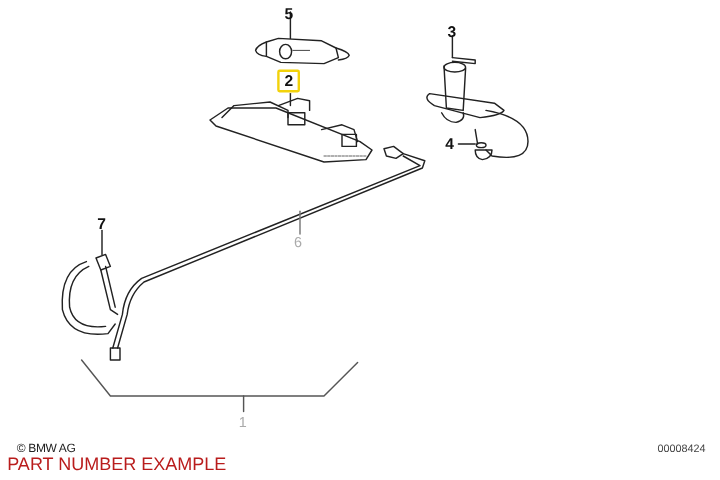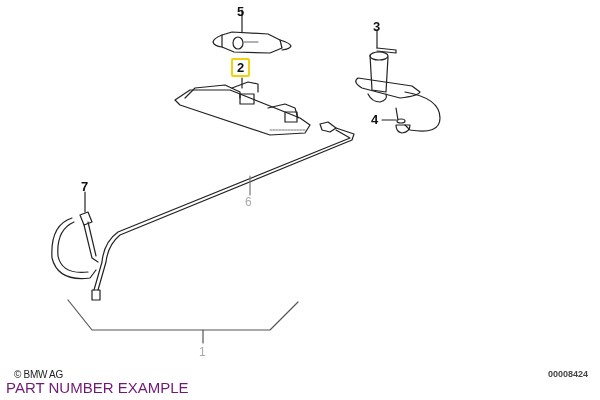--- a/index.html
+++ b/index.html
@@ -2,22 +2,22 @@
 <html><head>
   <meta charset="utf-8">
   <style>
     html, body { margin:0; padding:0; background:#ffffff; }
     body { width:600px; height:400px; position:relative; overflow:hidden; font-family:"Liberation Sans", sans-serif; }
     .diagram { position:absolute; left:0; top:0; width:600px; height:400px; }
     .callout { position:absolute; font-family:"Liberation Sans", sans-serif; font-weight:bold; font-size:13px; color:#111; line-height:1; }
     .callout.muted { color:#aaa; font-weight:normal; font-size:12px; }
     .callout.hl { border:2.5px solid #f2d20a; border-radius:2px; padding:1px 4px; background:#fff; }
     .copyright { position:absolute; left:14px; top:369px; font-size:10px; font-weight:normal; color:#222; letter-spacing:-0.3px; }
-    .caption { position:absolute; left:6px; top:379px; font-size:15px; color:#701a75; }
-    .ref { position:absolute; right:12px; top:369px; font-size:9px; color:#444;font-weight:bold; }
+    .caption { position:absolute; left:6px; top:379px; font-size:15px; color:#b91c1c; }
+    .ref { position:absolute; right:12px; top:369px; font-size:9px; color:#444; }
   </style>
 </head>
 <body>
 
 <svg class="diagram" viewBox="0 0 600 400" xmlns="http://www.w3.org/2000/svg">
   <g fill="none" stroke="#222" stroke-width="1.2" stroke-linejoin="round" stroke-linecap="round">
 
     <g>
       <path d="M222 35 L232 32 L268 34 L280 40 L282 48 L270 53 L234 52 L222 47 Z"></path>
       <path d="M222 35 Q214 38 213 42 Q214 46 222 47"></path>

